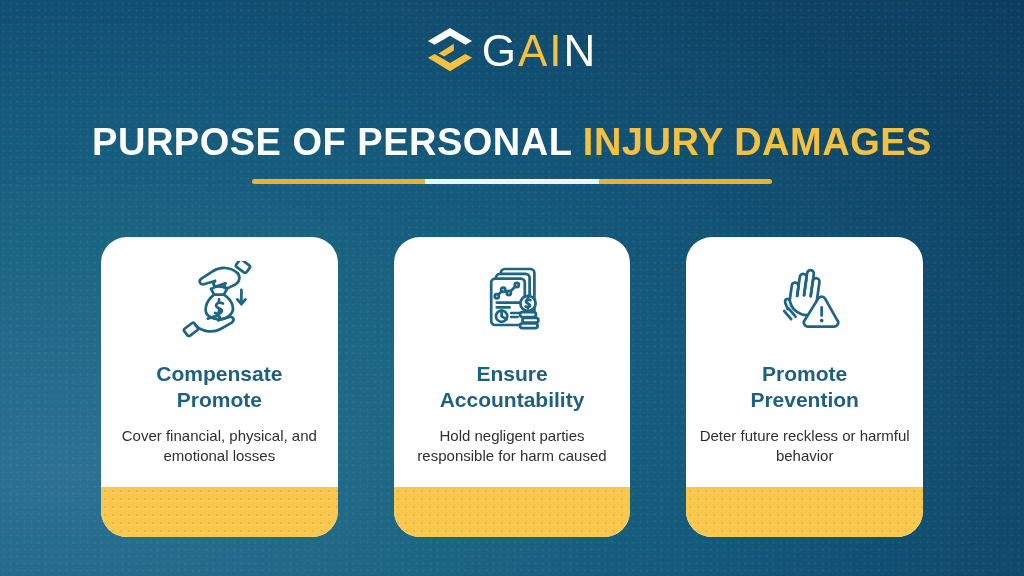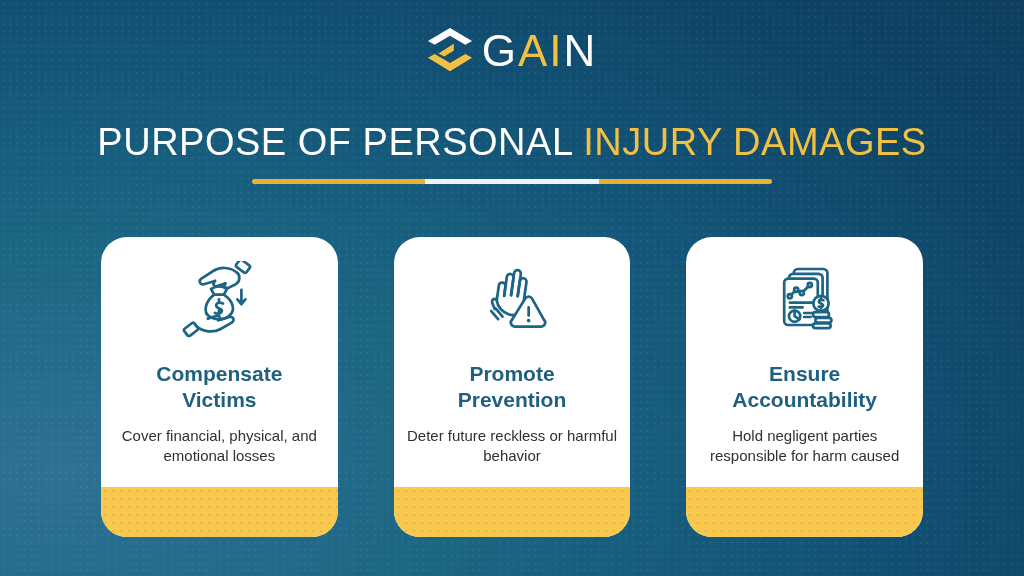--- a/index.html
+++ b/index.html
@@ -35,21 +35,21 @@
     letter-spacing:2px;
     display:flex;
   }
   .logo-text .lw{color:#ffffff;}
   .logo-text .ly{color:#f2c043;}
 
   
   .title{
     position:absolute;top:121px;left:0;right:0;
     margin:0;text-align:center;
-    font-size:38px;font-weight:normal;letter-spacing:0.5px;
+    font-size:38px;font-weight:bold;letter-spacing:0.5px;
     line-height:1.15;white-space:nowrap;
     z-index:2;
   }
   .title .t-white{color:#ffffff;}
   .title .t-yellow{color:#f2c043;}
 
   
   .divider{
     position:absolute;top:179px;left:252px;
     width:520px;height:5px;
@@ -144,22 +144,56 @@
           <path class="ic" d="M78 36 V53 M73 48 L78 54 L83 48"></path>
 
           <path class="ic" d="M44 42 L40 35 C46 31 54 31 60 35 L56 42"></path>
           <path class="ic" d="M44 42 C33 50 29 65 39 70 C46 74 56 74 62 69 C72 62 67 49 56 42 Z"></path>
           <path class="ic" d="M55 53 C47 50 43 57 50 59 C57 61 53 68 45 65 M50 48 V51 M50 61 V64" stroke-width="2.6"></path>
 
           <rect class="ic" x="7" y="80" width="16" height="11" rx="2.5" transform="rotate(-37 15 85.5)"></rect>
           <path class="ic" d="M21 81 C30 89 43 90 52 85 L66 77 C70 74 68 69 63 70 L49 74"></path>
           <path class="ic" d="M49 74 C53 70 50 67 45 69 L36 72"></path>
         </svg>
-        <h2 class="card-title">Compensate Victims</h2>
+        <h2 class="card-title">Compensate Promote</h2>
         <p class="card-desc">Cover financial, physical, and emotional losses</p>
+      </div>
+      <div class="card-footer"></div>
+    </section>
+
+    <section class="card">
+      <div class="card-body">
+        <svg class="card-icon" viewBox="0 0 100 100" aria-hidden="true">
+
+          <rect class="icw" x="36" y="10" width="42" height="58" rx="5"></rect>
+          <rect class="icw" x="30" y="16" width="42" height="58" rx="5"></rect>
+          <rect class="icw" x="24" y="22" width="42" height="58" rx="5"></rect>
+
+          <path class="ic" d="M31 44 L39 36 L46 40 L56 30" stroke-width="2.8"></path>
+          <circle class="icw" cx="31" cy="44" r="2.6" stroke-width="2.4"></circle>
+          <circle class="icw" cx="39" cy="36" r="2.6" stroke-width="2.4"></circle>
+          <circle class="icw" cx="46" cy="40" r="2.6" stroke-width="2.4"></circle>
+          <circle class="icw" cx="56" cy="30" r="2.6" stroke-width="2.4"></circle>
+
+          <path class="ic" d="M31 52 H59 M31 58 H47" stroke-width="2.8"></path>
+
+          <circle class="ic" cx="37" cy="69" r="7" stroke-width="2.8"></circle>
+          <path class="ic" d="M37 62 V69 L43 73" stroke-width="2.8"></path>
+
+          <path class="ic" d="M49 65 H60 M49 70 H57" stroke-width="2.8"></path>
+
+          <circle class="icw" cx="70" cy="53" r="9.5"></circle>
+          <path class="ic" d="M73 49 C68 47 65 51 70 53 C75 55 72 59 67 57 M70 46.5 V49 M70 57 V59.5" stroke-width="2.4"></path>
+
+          <rect class="icw" x="60" y="64" width="20" height="6" rx="3"></rect>
+          <rect class="icw" x="63" y="71" width="20" height="6" rx="3"></rect>
+          <rect class="icw" x="60" y="78" width="22" height="6" rx="3"></rect>
+        </svg>
+        <h2 class="card-title">Ensure Accountability</h2>
+        <p class="card-desc">Hold negligent parties responsible for harm caused</p>
       </div>
       <div class="card-footer"></div>
     </section>
 
     <section class="card">
       <div class="card-body">
         <svg class="card-icon" viewBox="0 0 100 100" aria-hidden="true">
           <g transform="rotate(8 50 50)">
 
             <path class="ic" d="M31 52 V33 A4.2 4.2 0 0 1 39.4 33 V45"></path>
@@ -174,48 +208,14 @@
           <path class="icw" d="M66.5 47 a5 5 0 0 1 8.6 0 L90 73.5 a5 5 0 0 1 -4.3 8.5 H54.3 A5 5 0 0 1 50 73.5 Z"></path>
           <path class="ic" d="M70.8 58 V68" stroke-width="3.8"></path>
           <circle class="icf" cx="70.8" cy="74.5" r="2.3"></circle>
         </svg>
         <h2 class="card-title">Promote Prevention</h2>
         <p class="card-desc">Deter future reckless or harmful behavior</p>
       </div>
       <div class="card-footer"></div>
     </section>
 
-    <section class="card">
-      <div class="card-body">
-        <svg class="card-icon" viewBox="0 0 100 100" aria-hidden="true">
-
-          <rect class="icw" x="36" y="10" width="42" height="58" rx="5"></rect>
-          <rect class="icw" x="30" y="16" width="42" height="58" rx="5"></rect>
-          <rect class="icw" x="24" y="22" width="42" height="58" rx="5"></rect>
-
-          <path class="ic" d="M31 44 L39 36 L46 40 L56 30" stroke-width="2.8"></path>
-          <circle class="icw" cx="31" cy="44" r="2.6" stroke-width="2.4"></circle>
-          <circle class="icw" cx="39" cy="36" r="2.6" stroke-width="2.4"></circle>
-          <circle class="icw" cx="46" cy="40" r="2.6" stroke-width="2.4"></circle>
-          <circle class="icw" cx="56" cy="30" r="2.6" stroke-width="2.4"></circle>
-
-          <path class="ic" d="M31 52 H59 M31 58 H47" stroke-width="2.8"></path>
-
-          <circle class="ic" cx="37" cy="69" r="7" stroke-width="2.8"></circle>
-          <path class="ic" d="M37 62 V69 L43 73" stroke-width="2.8"></path>
-
-          <path class="ic" d="M49 65 H60 M49 70 H57" stroke-width="2.8"></path>
-
-          <circle class="icw" cx="70" cy="53" r="9.5"></circle>
-          <path class="ic" d="M73 49 C68 47 65 51 70 53 C75 55 72 59 67 57 M70 46.5 V49 M70 57 V59.5" stroke-width="2.4"></path>
-
-          <rect class="icw" x="60" y="64" width="20" height="6" rx="3"></rect>
-          <rect class="icw" x="63" y="71" width="20" height="6" rx="3"></rect>
-          <rect class="icw" x="60" y="78" width="22" height="6" rx="3"></rect>
-        </svg>
-        <h2 class="card-title">Ensure Accountability</h2>
-        <p class="card-desc">Hold negligent parties responsible for harm caused</p>
-      </div>
-      <div class="card-footer"></div>
-    </section>
-
   </main>
 </div>
 
 </body></html>

